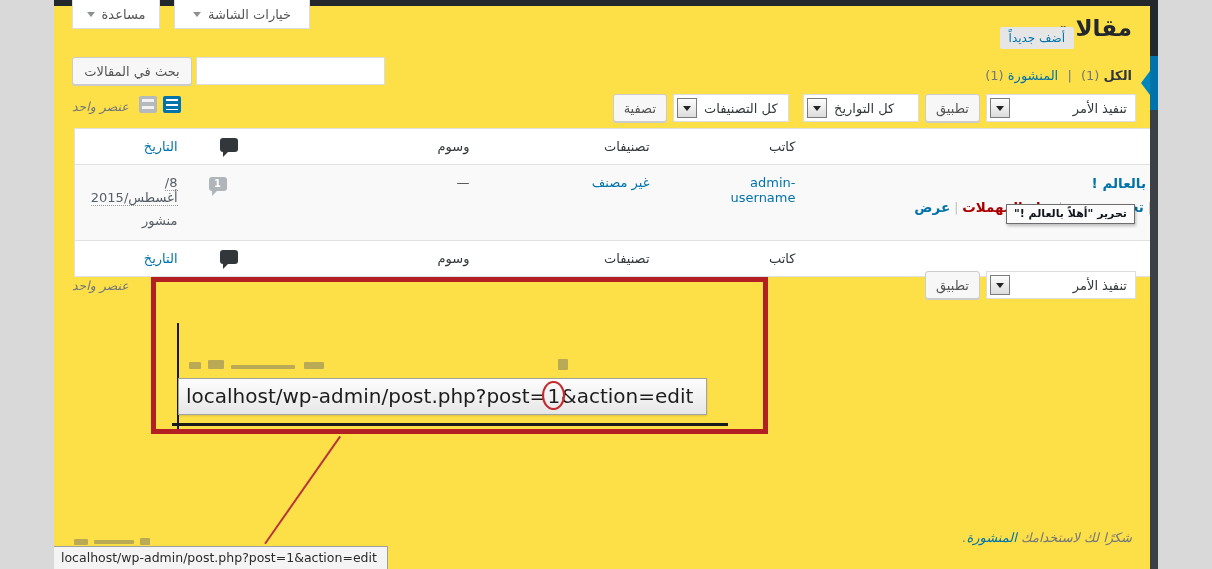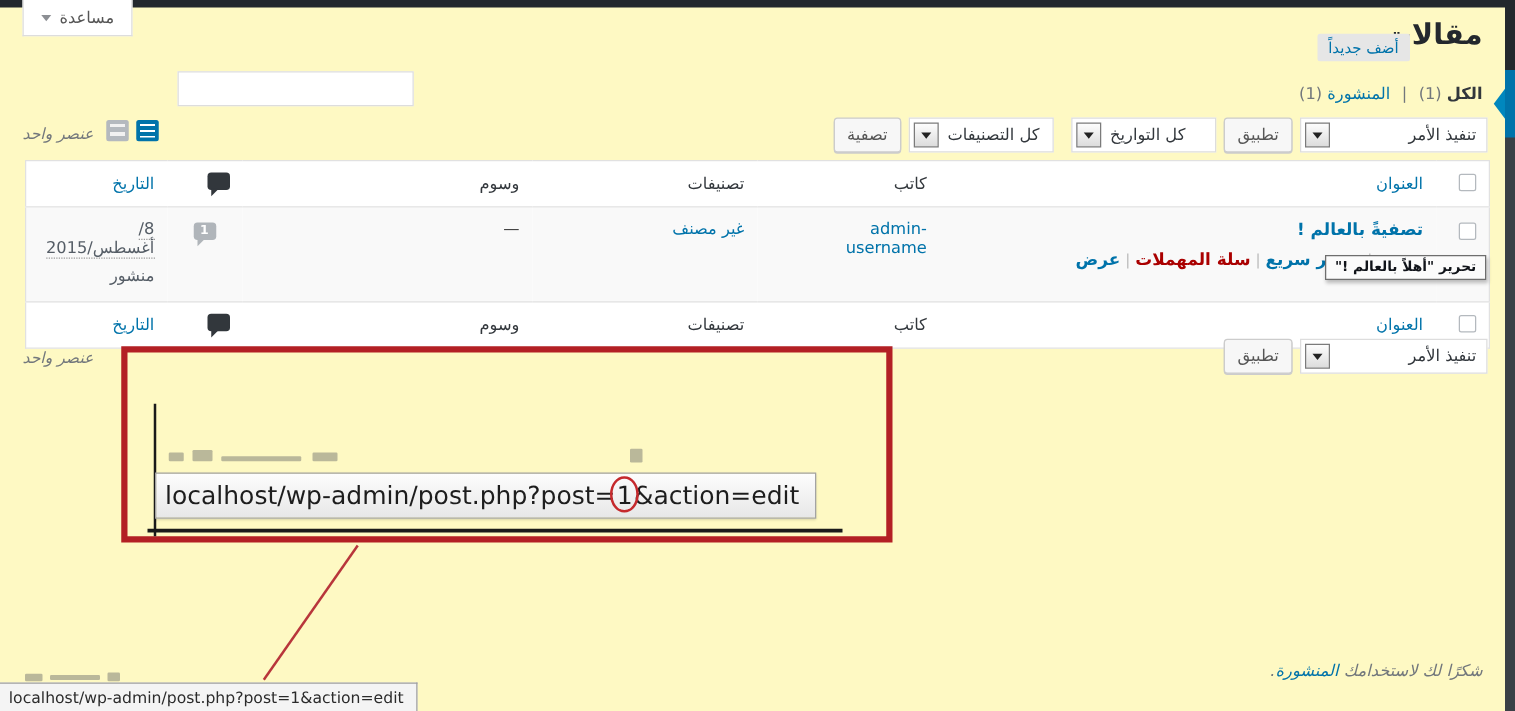--- a/index.html
+++ b/index.html
@@ -1,18 +1,18 @@
 <!DOCTYPE html>
 <html lang="ar"><head>
 <meta charset="utf-8">
 <style>
   * { box-sizing: border-box; margin: 0; padding: 0; }
   html,body { background:#d9d9d9; }
   body { font-family:"DejaVu Sans","Liberation Sans",sans-serif; }
-  .screen{ position:relative; width:1212px; height:569px; background:#fef9c3;
+  .screen{ position:relative; width:1104px; height:569px; background:#fde047;
            overflow:hidden; direction:rtl; margin:0 auto; }
 
   
   .topbar{ position:absolute; top:0; left:0; width:100%; height:6px; background:#23282d; z-index:4;}
   .strip{ position:absolute; top:0; right:0; width:8px; height:569px; background:#3a4046; z-index:40;}
   .strip-dark{ position:absolute; top:0; right:0; width:8px; height:56px; background:#23282d; z-index:41;}
   .strip-blue{ position:absolute; top:56px; right:0; width:8px; height:54px; background:#0073aa; z-index:41;}
   .strip-arrow{ position:absolute; top:71px; right:8px; width:0; height:0; z-index:41;
     border-top:12px solid transparent; border-bottom:12px solid transparent; border-right:9px solid #0087be;}
 
@@ -144,32 +144,37 @@
 
   <div class="strip"></div>
   <div class="strip-dark"></div>
   <div class="strip-blue"></div>
   <div class="strip-arrow"></div>
 
   <div class="screen-tab tab-help">
     <span>مساعدة</span>
     <span class="caret"></span>
   </div>
+  <div class="screen-tab tab-screen">
+    <span>خيارات الشاشة</span>
+    <span class="caret"></span>
+  </div>
 
   <h1 class="page-title">مقالات</h1>
   <span class="add-new">أضف جديداً</span>
 
   <div class="views">
     <span class="current">الكل</span>
     <span class="count">(1)</span>
     <span class="sep">|</span>
     <a>المنشورة</a>
     <span class="count">(1)</span>
   </div>
 
+  <div class="btn search-btn">بحث في المقالات</div>
   <input class="search-input" type="text" value="" style="">
 
   <div class="tablenav-top">
     <div class="wpselect w150">
       <span>تنفيذ الأمر</span>
       <span class="selbtn">
           <span class="tri"></span>
         </span>
     </div>
     <div class="btn">تطبيق</div>

